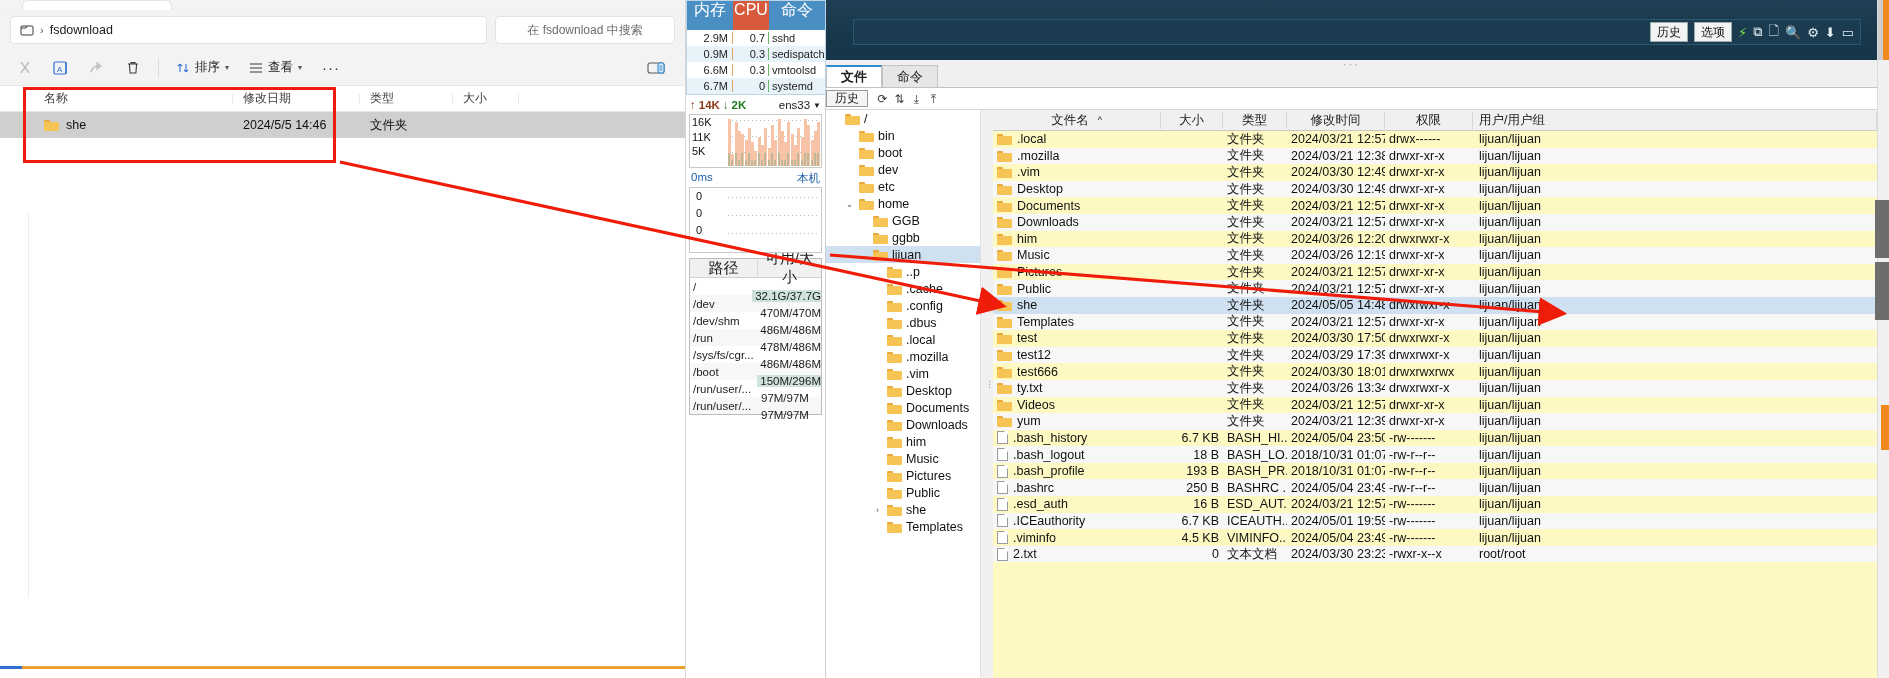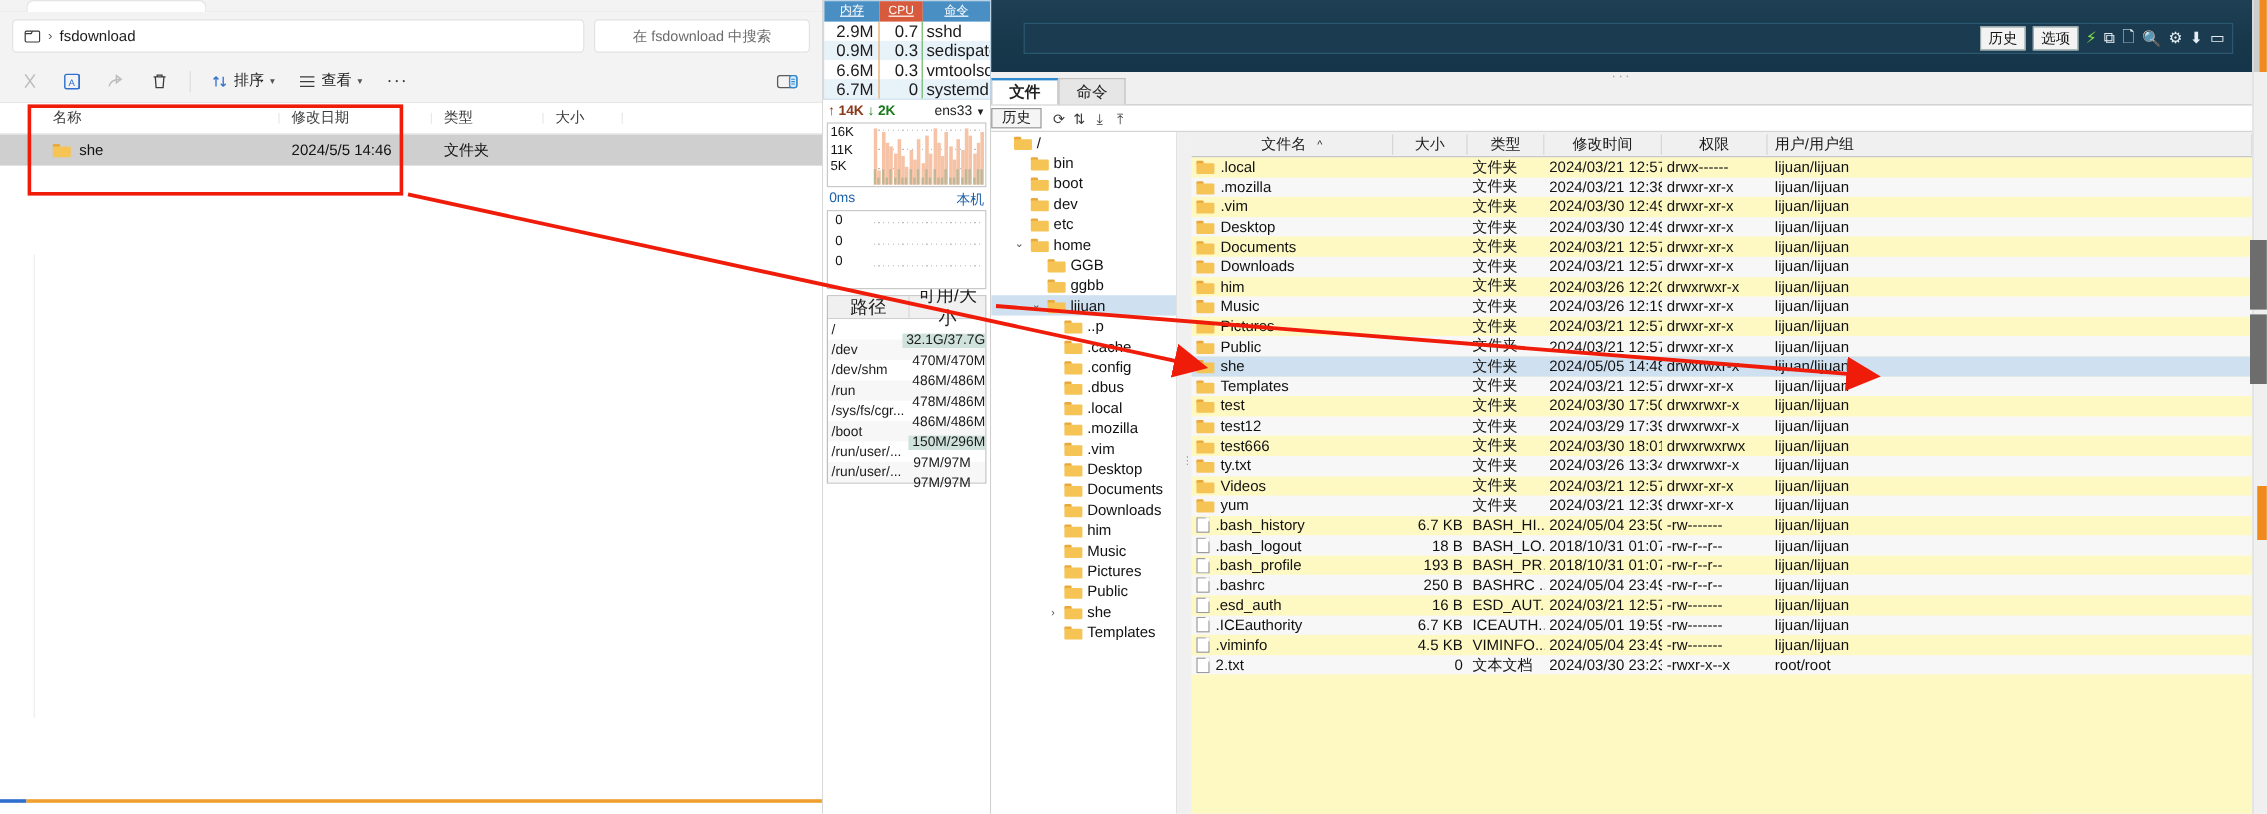--- a/index.html
+++ b/index.html
@@ -106,25 +106,25 @@
     border:3px solid #f01c0a; pointer-events:none; z-index:40;
   }
 
   
   #sysmon {
     position:absolute; left:686px; top:0; width:140px; height:678px;
     background:#fff; font-size:11px; color:#1b1b1b;
     border-right:1px solid #cfcfcf;
   }
   .proc-table { width:140px; border:1px solid #bcd4e6; }
-  .proc-head { display:flex; height:17px; font-size:10px; color:#fff;text-decoration:underline; }
+  .proc-head { display:flex; height:29px; font-size:16px; color:#fff; }
   .ph-mem { width:46px; background:#4a8fc4; text-align:center; line-height:17px; }
   .ph-cpu { width:36px; background:#d85a3c; text-align:center; line-height:17px; }
   .ph-cmd { flex:1; background:#4a8fc4; text-align:center; line-height:17px; }
-  .proc-row { display:flex; height:16px; align-items:center; font-size:14px; background:#fff;justify-content:space-between; }
+  .proc-row { display:flex; height:16px; align-items:center; font-size:11px; background:#fff;justify-content:space-between; }
   .proc-row.alt { background:#e8f2f9; }
   .pr-mem { width:46px; text-align:right; padding-right:4px; border-right:1px solid #e4a86a; }
   .pr-cpu { width:36px; text-align:right; padding-right:3px; border-right:1px solid #69b669; }
   .pr-cmd { flex:1; padding-left:3px; white-space:nowrap; overflow:hidden; }
 
   .net-hdr { height:18px; display:flex; align-items:center; gap:3px; padding:2px 4px 0 4px; font-size:11.5px; }
   .net-up { color:#8a3a1a; font-weight:bold; }
   .net-dn { color:#1d7a1d; font-weight:bold; }
   .net-if { margin-left:auto; color:#222; display:flex; align-items:center; gap:3px; }
   .graph-box { margin:1px 3px 0 3px; border:1px solid #c9c9c9; background:#fff; position:relative; }

